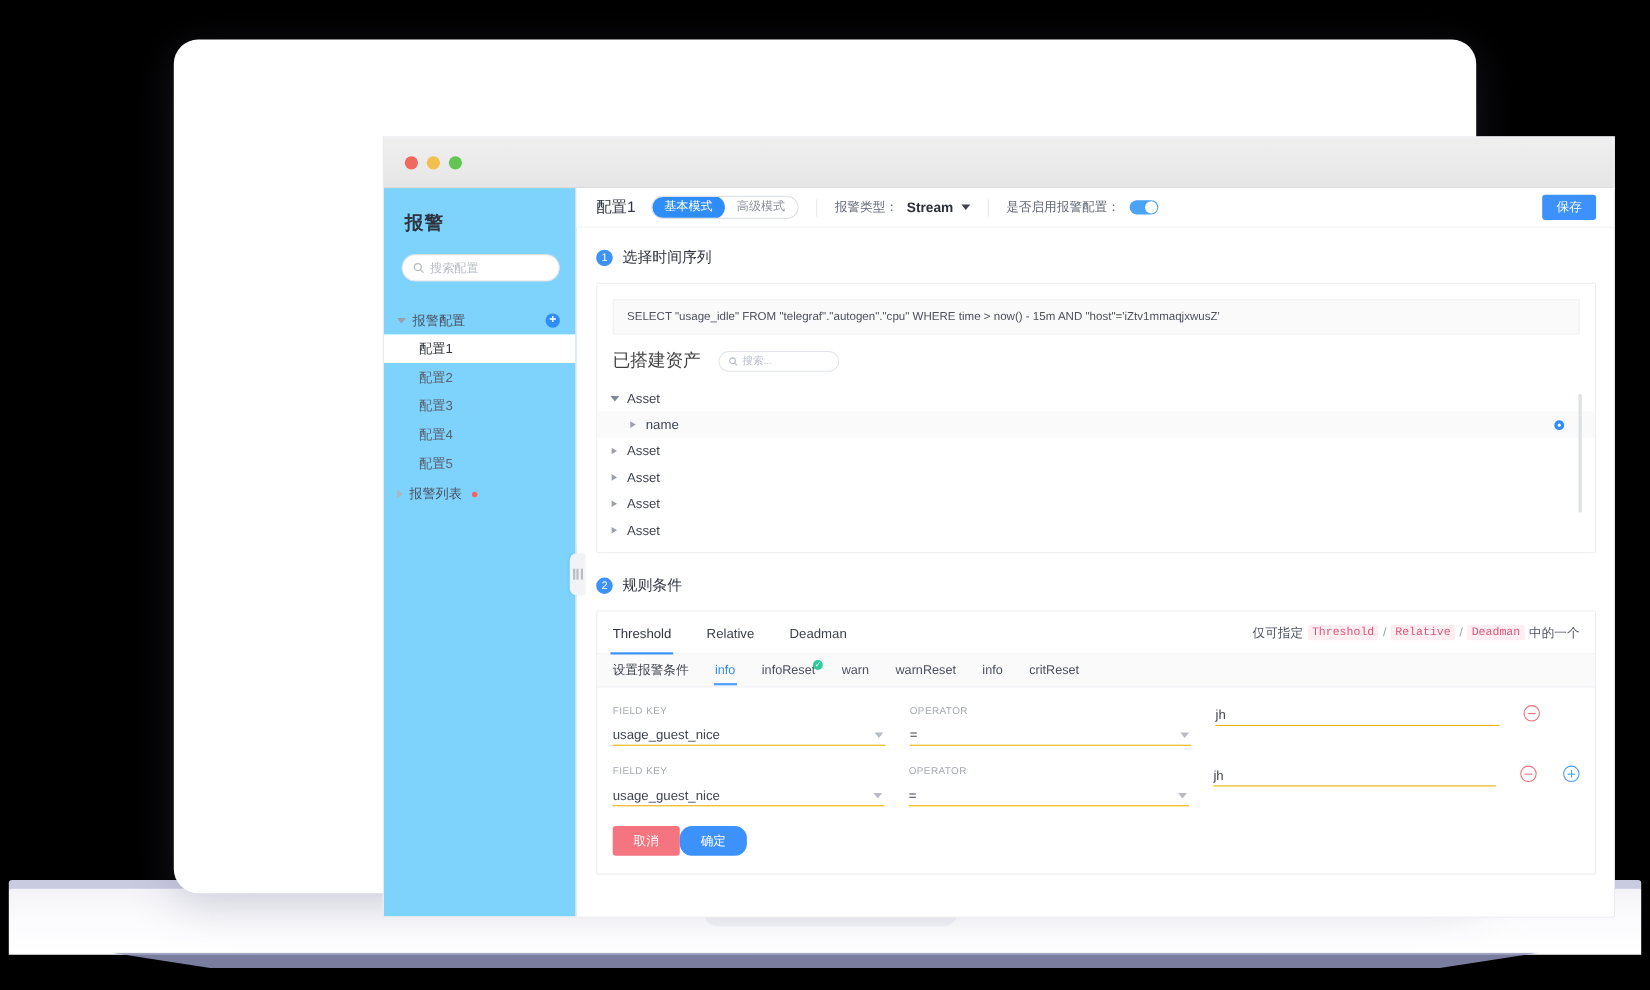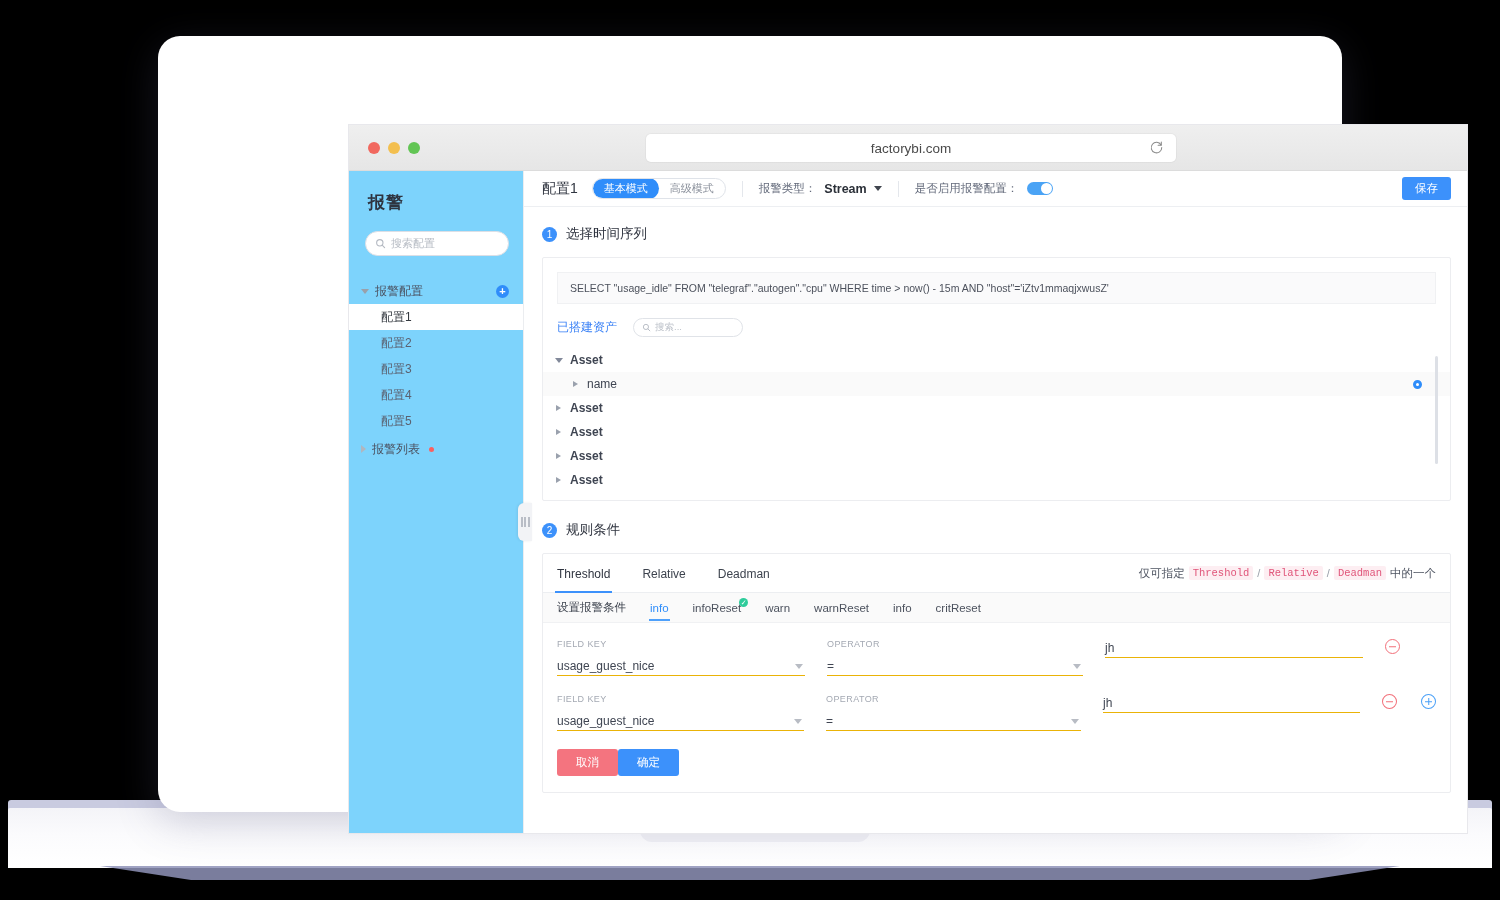--- a/index.html
+++ b/index.html
@@ -120,28 +120,28 @@
 
   .subtabs { display:flex; align-items:center; border-bottom:1px solid #eceef1; margin:10px 14px 0 14px; position:relative; }
   .subtab { font-size:12px; color:#61687a; padding:9px 0 8px 0; margin-right:32px; position:relative; cursor:pointer;}
   .subtab.on { color:#2f8dfa; }
   .subtab.on::after { content:""; position:absolute; left:-2px; right:-2px; bottom:-1px; height:2px; background:#2f8dfa; }
   .adv-link { position:absolute; right:0; display:flex; align-items:center; gap:7px; font-size:12px; color:#5f6676; cursor:pointer; }
   .adv-link svg { width:13px; height:13px; color:#7d838f; }
 
   .asset-area { padding:14px 0 8px 0; position:relative; }
   .asset-hd { display:flex; align-items:center; gap:16px; padding:0 14px 0 14px; }
-  .asset-hd .t { font-size:12px; color:#3b82f6;text-align:right; }
+  .asset-hd .t { font-size:16px; color:#404040;text-align:right; }
   .asset-search { width:110px; height:19px; border:1px solid #e0e3e8; border-radius:10px; background:#fff; display:flex; align-items:center; gap:4px; padding:0 8px; }
   .asset-search svg { width:9px;height:9px;color:#b7bcc4; flex:none;}
   .asset-search span { font-size:9.5px; color:#bcc1c9; }
 
   .tree { margin-top:11px; position:relative; }
   .tree-row { height:24px; display:flex; align-items:center; font-size:12px; color:#3f4552; position:relative; cursor:pointer; }
-  .tree-row.l0 { padding-left:27px;font-weight:bold; }
+  .tree-row.l0 { padding-left:27px; }
   .tree-row.l1 { padding-left:44px; background:#fafafa; }
   .tw { position:absolute; width:0;height:0; }
   .tw.down { border-left:4px solid transparent;border-right:4px solid transparent;border-top:5px solid #82899a; }
   .tw.right { border-top:3.5px solid transparent;border-bottom:3.5px solid transparent;border-left:5px solid #9aa1ad; }
   .radio-on { position:absolute; right:28px; width:9px;height:9px;border-radius:50%; background:#fff; border:3px solid #2f8dfa; }
   .tree-scroll { position:absolute; right:12px; top:8px; width:3px; height:108px; background:#dde0e6; border-radius:2px; }
 
   .tabs2 { display:flex; align-items:center; border-bottom:1px solid #eceef1; padding:0 14px; }
   .tab2 { font-size:12px; color:#3d434e; padding:13px 0 11px 0; margin-right:32px; position:relative; cursor:pointer; }
   .tab2.on { color:#303540; }
@@ -169,47 +169,40 @@
   .vv { width:258px; }
   .circ { width:15px;height:15px;border-radius:50%; border:1.5px solid currentColor; position:relative; cursor:pointer; }
   .circ::before { content:""; position:absolute; left:3px; right:3px; top:50%; height:1.5px; background:currentColor; transform:translateY(-50%); }
   .circ.plus::after { content:""; position:absolute; top:3px; bottom:3px; left:50%; width:1.5px; background:currentColor; transform:translateX(-50%); }
   .minus-btn { color:#f2707a; margin-left:22px; margin-bottom:2px; }
   .plus-btn2 { color:#4aa0f7; margin-left:24px; margin-bottom:2px; }
 
   .actions { display:flex; justify-content:flex-start; padding:0 14px 16px 14px; }
   .btn { border:none; border-radius:3px; font-size:11.5px; padding:6px 19px; color:#fff; cursor:pointer; }
   .btn.cancel { background:#f4747f; }
-  .btn.ok { background:#3c91fb; }
+  .btn.ok { background:#3c91fb;border-radius:11px; }
 </style>
 </head>
 <body>
 
 <div id="stage">
 
   <div class="base-lip"></div>
   <div class="base-top"></div>
   <div class="base-notch"></div>
   <div class="base-bottom"></div>
 
   <div class="laptop-lid">
     <div class="laptop-lid-inner">
 
       <div class="browser-bar">
         <div class="traffic">
           <span class="dot r"></span>
           <span class="dot y"></span>
           <span class="dot g"></span>
-        </div>
-        <div class="urlbar">
-          <span>factorybi.com</span>
-          <svg class="reload-ic" viewBox="0 0 20 20" fill="none" stroke="currentColor" stroke-width="1.4">
-            <path d="M16 6.5A7 7 0 1 0 17 10" stroke-linecap="round"></path>
-            <path d="M16.4 2.6V7h-4.2" stroke-linecap="round" stroke-linejoin="round"></path>
-          </svg>
         </div>
       </div>
 
       <div class="app">
 
         <div class="sidebar">
           <div class="sb-title">报警</div>
 
           <div class="sb-search">
             <svg viewBox="0 0 16 16" fill="none" stroke="currentColor" stroke-width="1.6">

